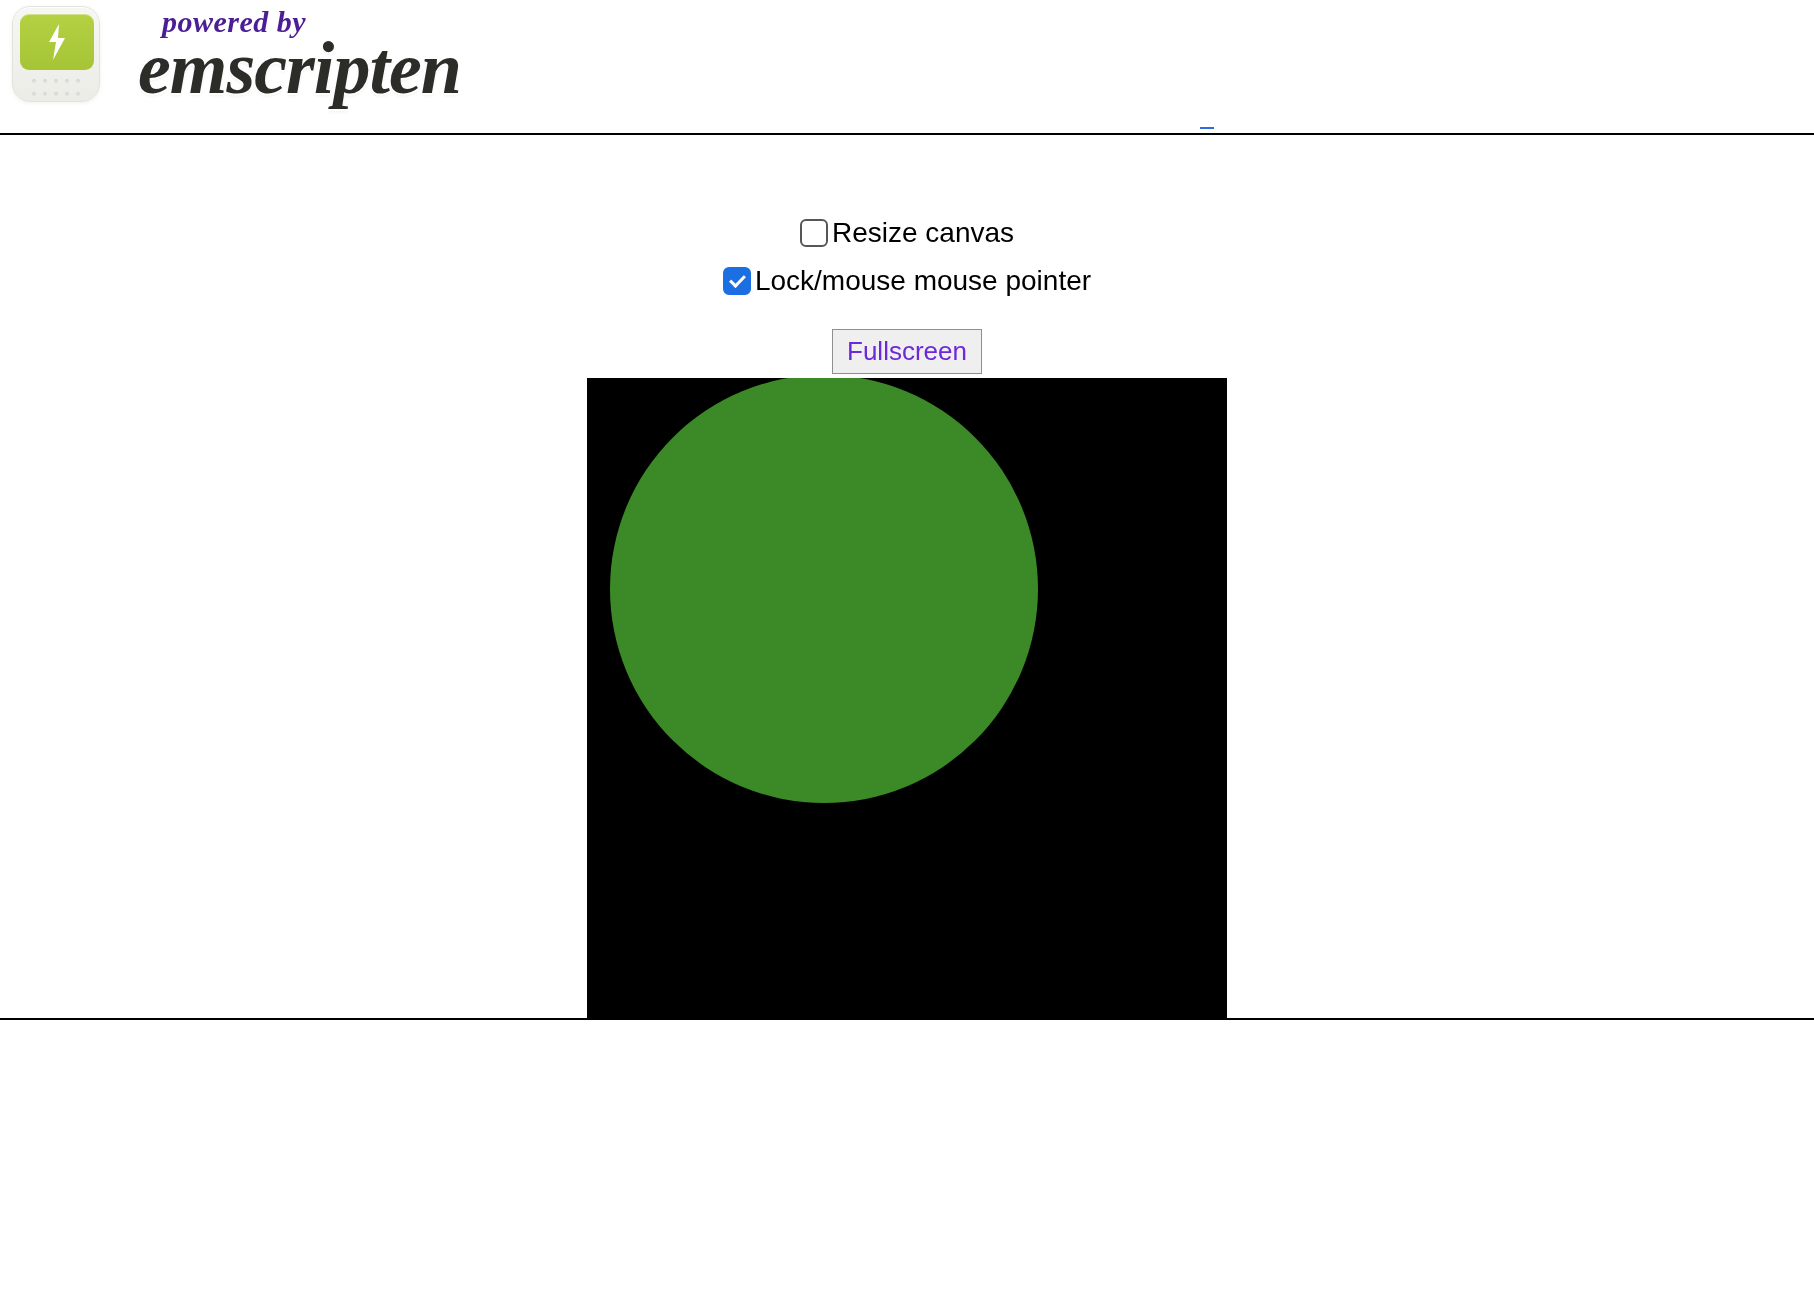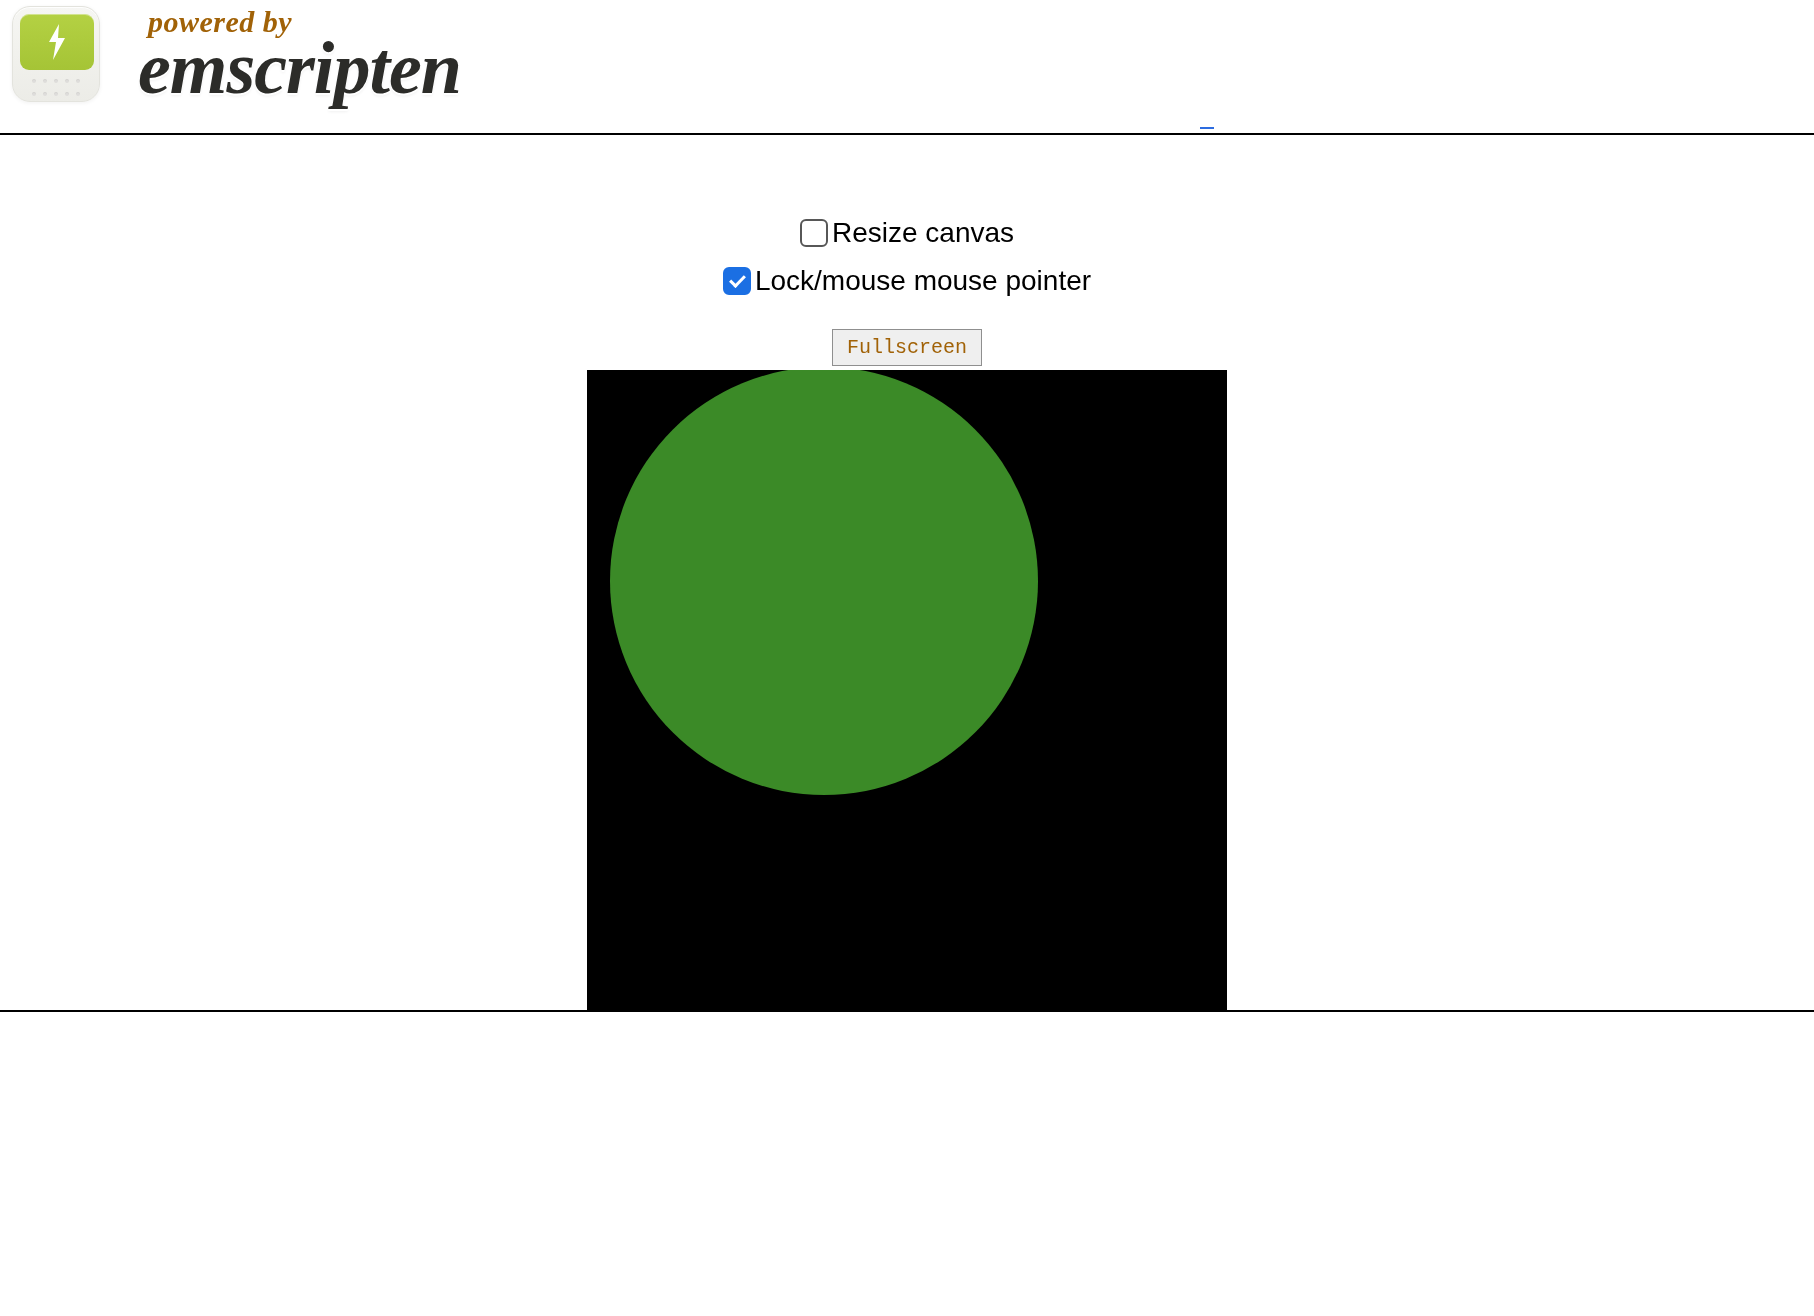--- a/index.html
+++ b/index.html
@@ -63,22 +63,22 @@
       box-shadow: inset 0 1px 0 rgba(0,0,0,0.05);
     }
     .wordmark {
       position: relative;
     }
     .powered {
       font-family: Georgia, 'Times New Roman', serif;
       font-style: italic;
       font-weight: 700;
       font-size: 30px;
-      color: #a16207;
-      margin-left: 10px;
+      color: #4c1d95;
+      margin-left: 24px;
       margin-bottom: -8px;
       letter-spacing: 0.5px;
     }
     .brand {
       font-family: Georgia, 'Times New Roman', serif;
       font-style: italic;
       font-weight: 900;
       font-size: 74px;
       color: #2c2c29;
       line-height: 1;
@@ -138,27 +138,27 @@
       position: absolute;
       left: 8px;
       top: 3px;
       width: 6px;
       height: 12px;
       border: solid #fff;
       border-width: 0 3px 3px 0;
       transform: rotate(44deg);
     }
     .fs-btn {
-      font-size: 20px;
+      font-size: 26px;
       padding: 6px 14px;
       background: #efefef;
       border: 1px solid #8f8f8f;
       cursor: pointer;
-      font-family: Liberation Mono, monospace;
-      color: #a16207;
+      font-family: Liberation Sans, sans-serif;
+      color: #6d28d9;
     }
     .canvas-wrap {
       display: flex;
       justify-content: center;
       margin-top: 4px;
     }
     .canvas {
       width: 640px;
       height: 640px;
       background: #000;

